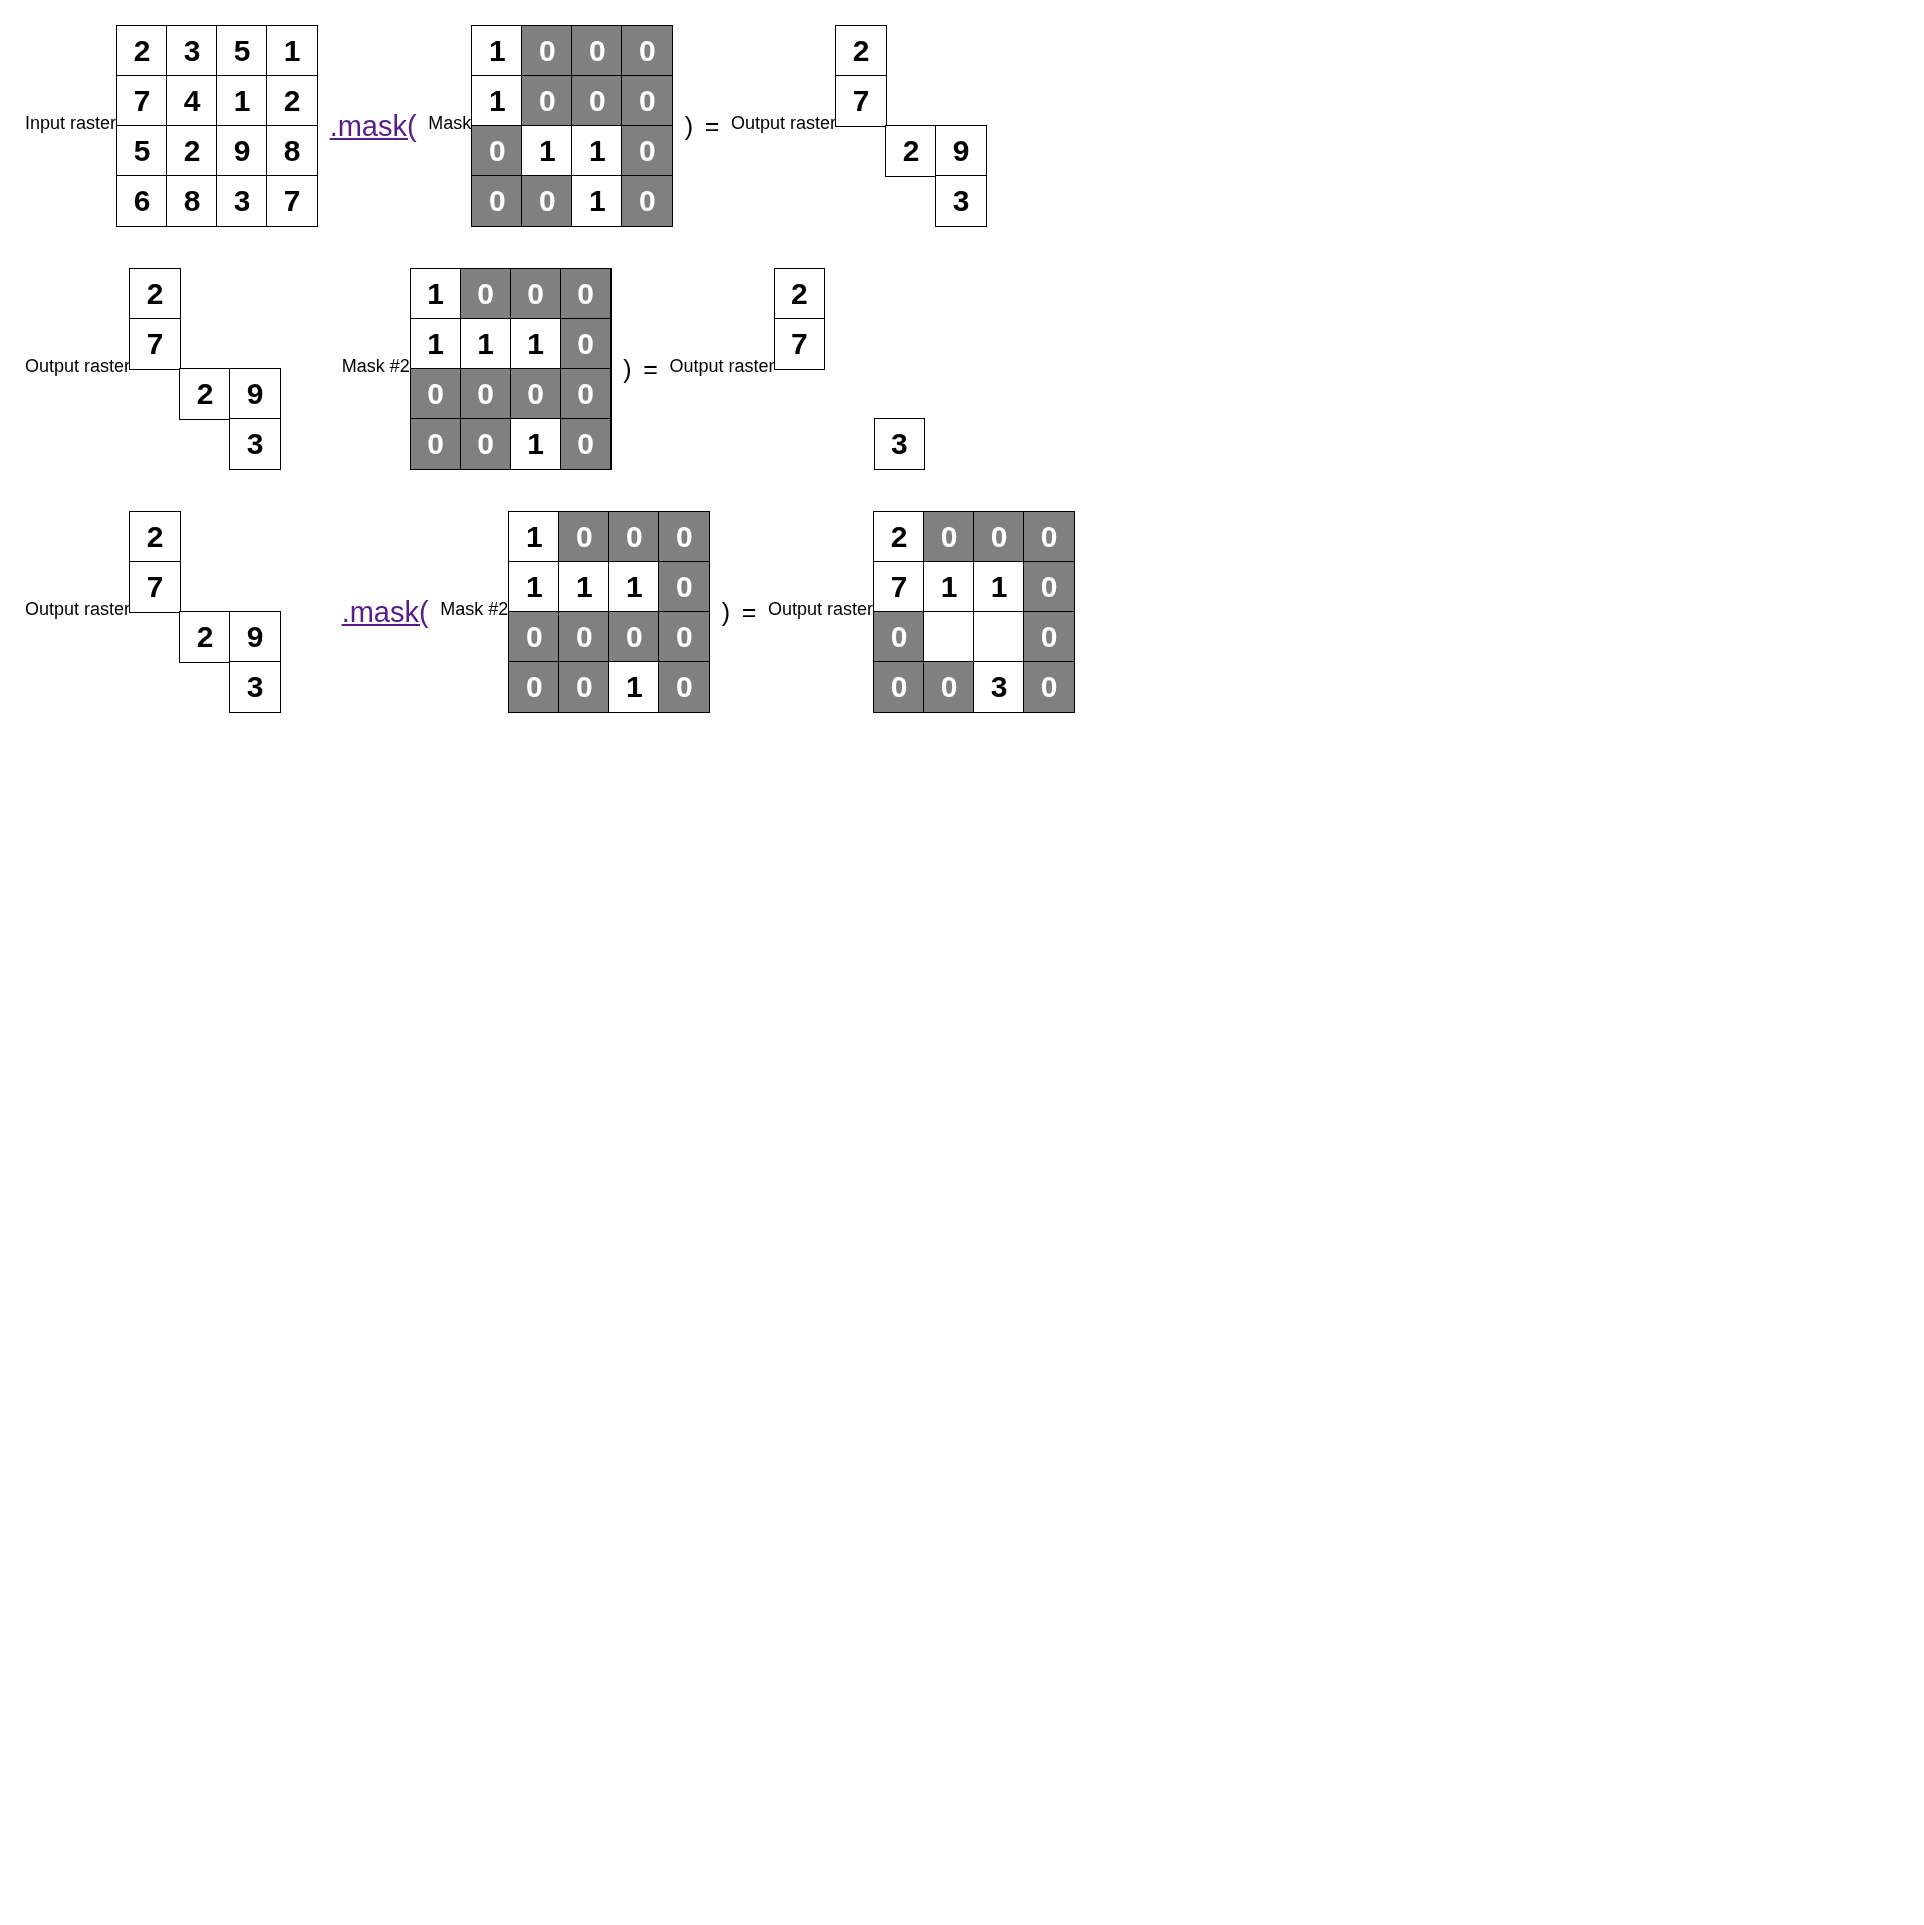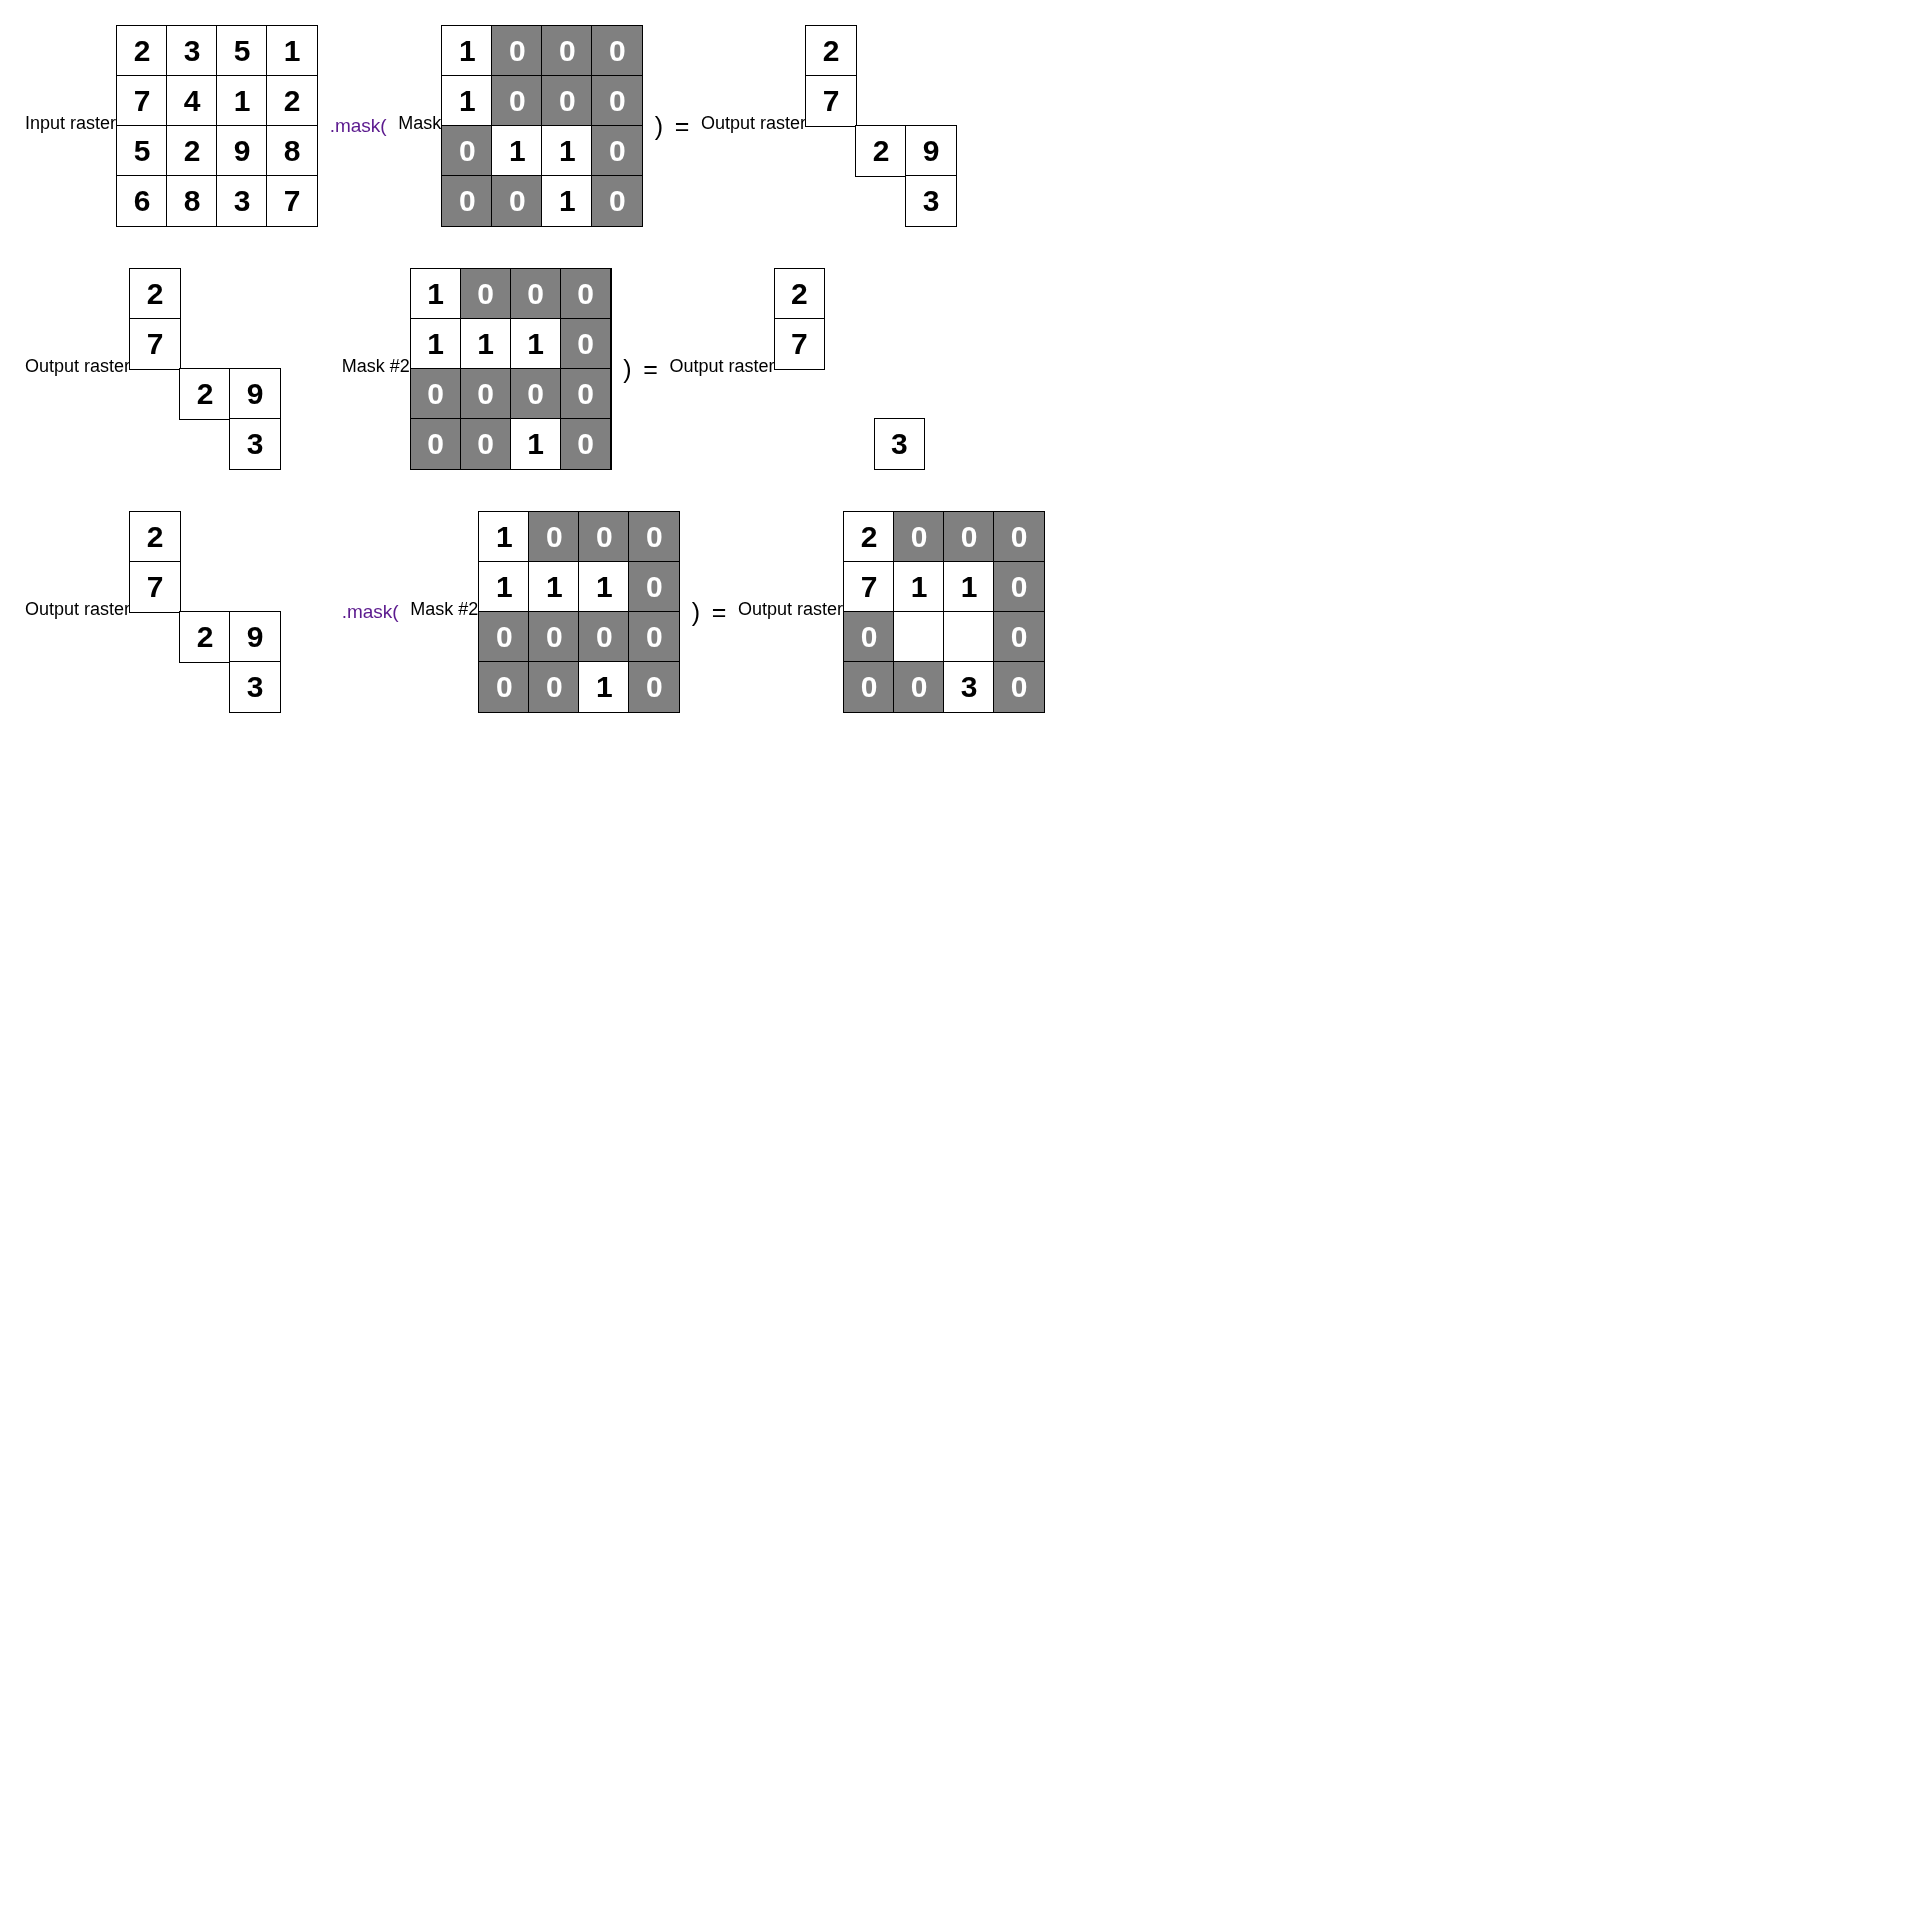--- a/index.html
+++ b/index.html
@@ -54,26 +54,27 @@
   }
   .cell.one {
     background: #fff;
     color: #000;
   }
   .cell.empty {
     border: none;
     background: transparent;
   }
   .op {
-    font-size: 19px;
+    font-size: 29px;
     color: #5b1a8e;
     font-weight: 400;
     display: flex;
     align-items: center;
     height: 198px;
+    text-decoration: underline;
   }
   .paren, .eq {
     font-size: 25px;
     color: #000;
     display:flex;
     align-items:center;
     height:198px;
   }
   
   .cell.bordered {

